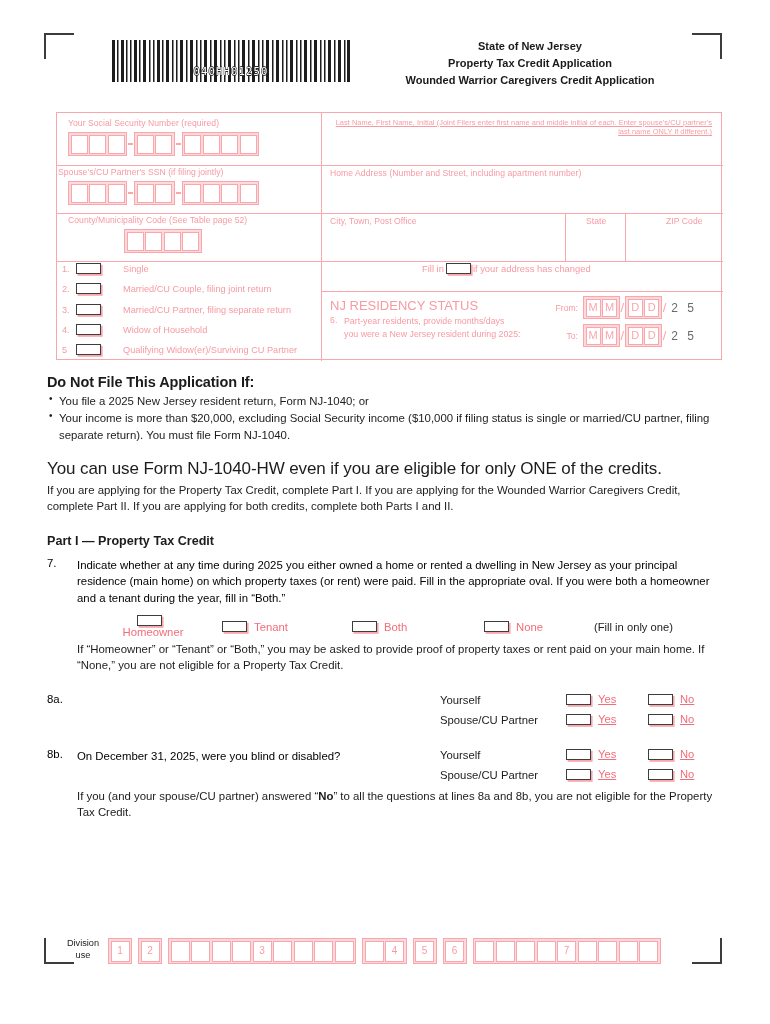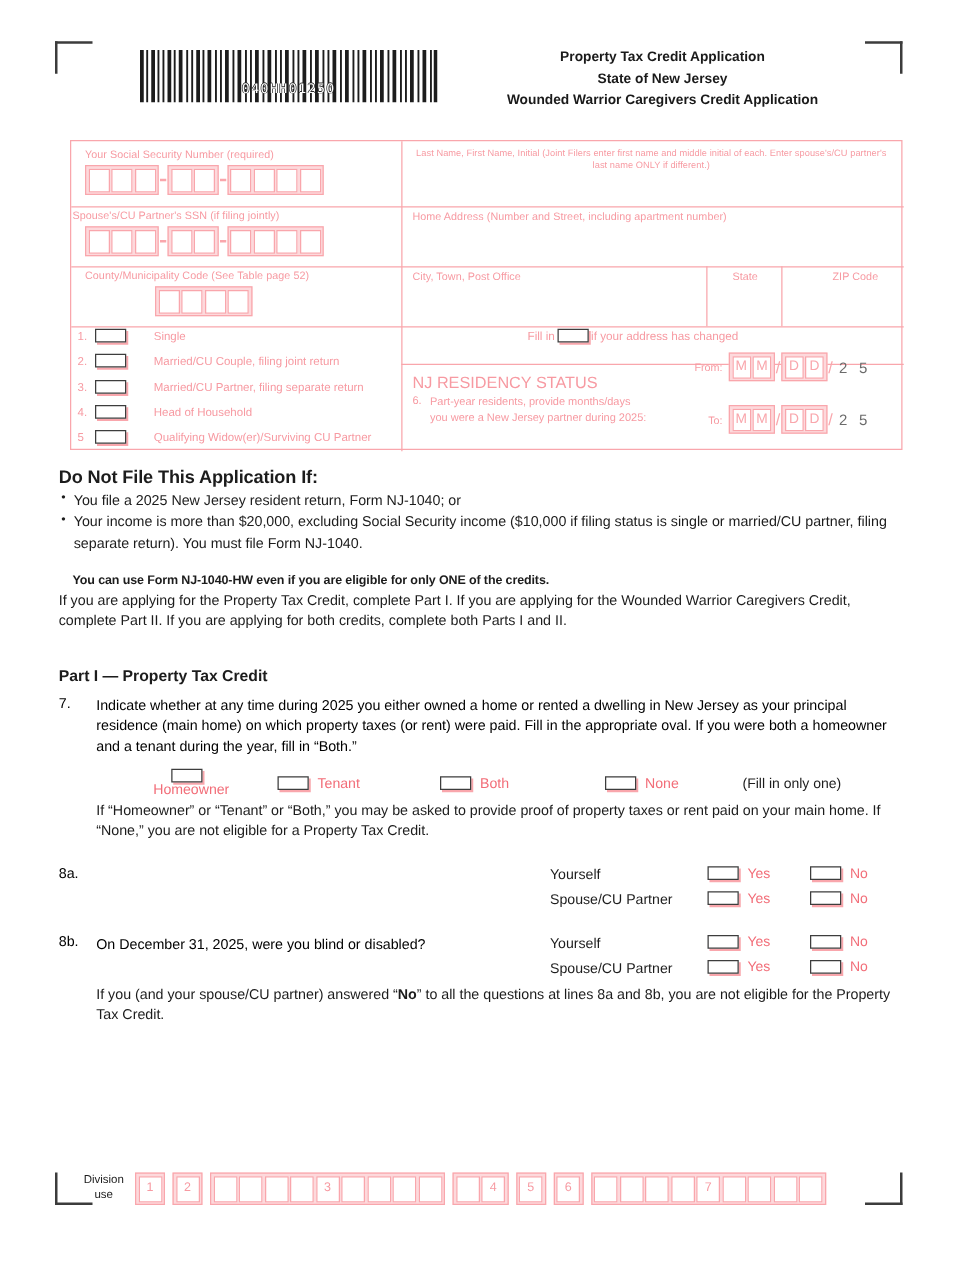--- a/index.html
+++ b/index.html
@@ -179,24 +179,23 @@
   .sec {
     position: absolute;
     color: #1c1c1c;
   }
   .h-bold {
     font-size: 14.5px;
     font-weight: bold;
     letter-spacing: -0.1px;
   }
   .h-bold2 {
-    font-size: 10px;
-    font-weight: bold;
+    font-size: 17px;
+    font-weight: normal;
     letter-spacing: -0.1px;
-    margin-left: 11px;
   }
   .h-bold3 {
     font-size: 12.6px;
     font-weight: bold;
   }
   .p {
     font-size: 11.4px;
     line-height: 1.42;
     color: #1c1c1c;
   }
@@ -253,23 +252,24 @@
   
   .yn-label {
     position: absolute;
     font-size: 11.3px;
     color: #1c1c1c;
     white-space: nowrap;
   }
   .yn-opt {
     position: absolute;
     display: flex;
-    align-items: flex-start;
+    align-items: flex-end;
     font-size: 11.2px;
     color: #f26d78;
+    text-decoration: underline;
   }
   .yn-opt .lbl { margin-left: 7px; }
 
   
   .div-use {
     position: absolute;
     left: 62px;
     top: 938px;
     font-size: 9.2px;
     color: #1c1c1c;
@@ -442,22 +442,22 @@
           <rect x="222" y="0" width="1.5" height="42"></rect>
         <rect x="226" y="0" width="3" height="42"></rect>
           <rect x="232" y="0" width="1.5" height="42"></rect>
         <rect x="235" y="0" width="3" height="42"></rect>
       </g>
     </svg>
     <div class="barcode-num">040HH01250</div>
   </div>
 
   <div class="title-block">
+    <div class="title-sub">State of New Jersey</div>
     <div class="title-sub">Property Tax Credit Application</div>
-    <div class="title-sub">State of New Jersey</div>
     <div class="title-sub">Wounded Warrior Caregivers Credit Application</div>
   </div>
 
   <div class="hdr-grid">
 
     <i class="cellline hline" style="left:0; top:52px; width:666px;"></i>
     <i class="cellline hline" style="left:0; top:100px; width:666px;"></i>
     <i class="cellline hline" style="left:0; top:148px; width:666px;"></i>
     <i class="cellline hline" style="left:264px; top:178px; width:402px;"></i>
 
@@ -512,21 +512,21 @@
   <div class="flabel" style="left:68px; top:215px;">County/Municipality Code (See Table page 52)</div>
   <div class="charrow" style="left:124px; top:229px;">
     <div class="chargrp">
         <div class="cb"></div>
         <div class="cb"></div>
         <div class="cb"></div>
         <div class="cb"></div>
       </div>
   </div>
 
-  <div class="flabel wrap tiny" style="left:330px; top:118px; width:382px; text-align:center;">Last Name, First Name, Initial (Joint Filers enter first name and middle initial of each. Enter spouse's/CU partner's last name ONLY if different.)</div>
+  <div class="flabel wrap tiny" style="left:330px; top:118px; width:382px; text-align:right;text-decoration:underline;">Last Name, First Name, Initial (Joint Filers enter first name and middle initial of each. Enter spouse's/CU partner's last name ONLY if different.)</div>
   <div class="flabel" style="left:330px; top:168px;">Home Address (Number and Street, including apartment number)</div>
   <div class="flabel" style="left:330px; top:216px;">City, Town, Post Office</div>
   <div class="flabel" style="left:586px; top:216px;">State</div>
   <div class="flabel" style="left:666px; top:216px;">ZIP Code</div>
 
   <div class="fs-row" style="left:62px; top:263px;">
     <span class="fs-num">1.</span>
     <span class="ovl"></span>
     <span class="fs-txt">Single</span>
   </div>
@@ -536,46 +536,46 @@
     <span class="fs-txt">Married/CU Couple, filing joint return</span>
   </div>
   <div class="fs-row" style="left:62px; top:304px;">
     <span class="fs-num">3.</span>
     <span class="ovl"></span>
     <span class="fs-txt">Married/CU Partner, filing separate return</span>
   </div>
   <div class="fs-row" style="left:62px; top:324px;">
     <span class="fs-num">4.</span>
     <span class="ovl"></span>
-    <span class="fs-txt">Head of Household</span>
+    <span class="fs-txt">Widow of Household</span>
   </div>
   <div class="fs-row" style="left:62px; top:344px;">
     <span class="fs-num">5</span>
     <span class="ovl"></span>
     <span class="fs-txt">Qualifying Widow(er)/Surviving CU Partner</span>
   </div>
 
   <div class="addr-change" style="left:422px; top:263px;">
     <span>Fill in</span>
     <span class="ovl"></span>
     <span>if your address has changed</span>
   </div>
 
   <div class="res-rows" style="left:330px; top:298px; width:230px;">
     <div style="font-size:13px;">NJ RESIDENCY STATUS</div>
     <div style="display:flex; margin-top:2px;">
       <span style="width:14px; flex:0 0 14px;">6.</span>
       <span style="line-height:1.45;">
         <span>Part-year residents, provide months/days</span><br>
-        <span>you were a New Jersey partner during 2025:</span>
+        <span>you were a New Jersey resident during 2025:</span>
       </span>
     </div>
   </div>
 
-  <div class="mmdd-row" style="left:552px; top:282px;">
+  <div class="mmdd-row" style="left:552px; top:296px;">
     <span class="mmdd-lbl">From:</span>
     <div class="mmgrp">
       <div class="mb">M</div>
       <div class="mb">M</div>
     </div>
     <span class="slash">/</span>
     <div class="mmgrp">
       <div class="mb">D</div>
       <div class="mb">D</div>
     </div>

